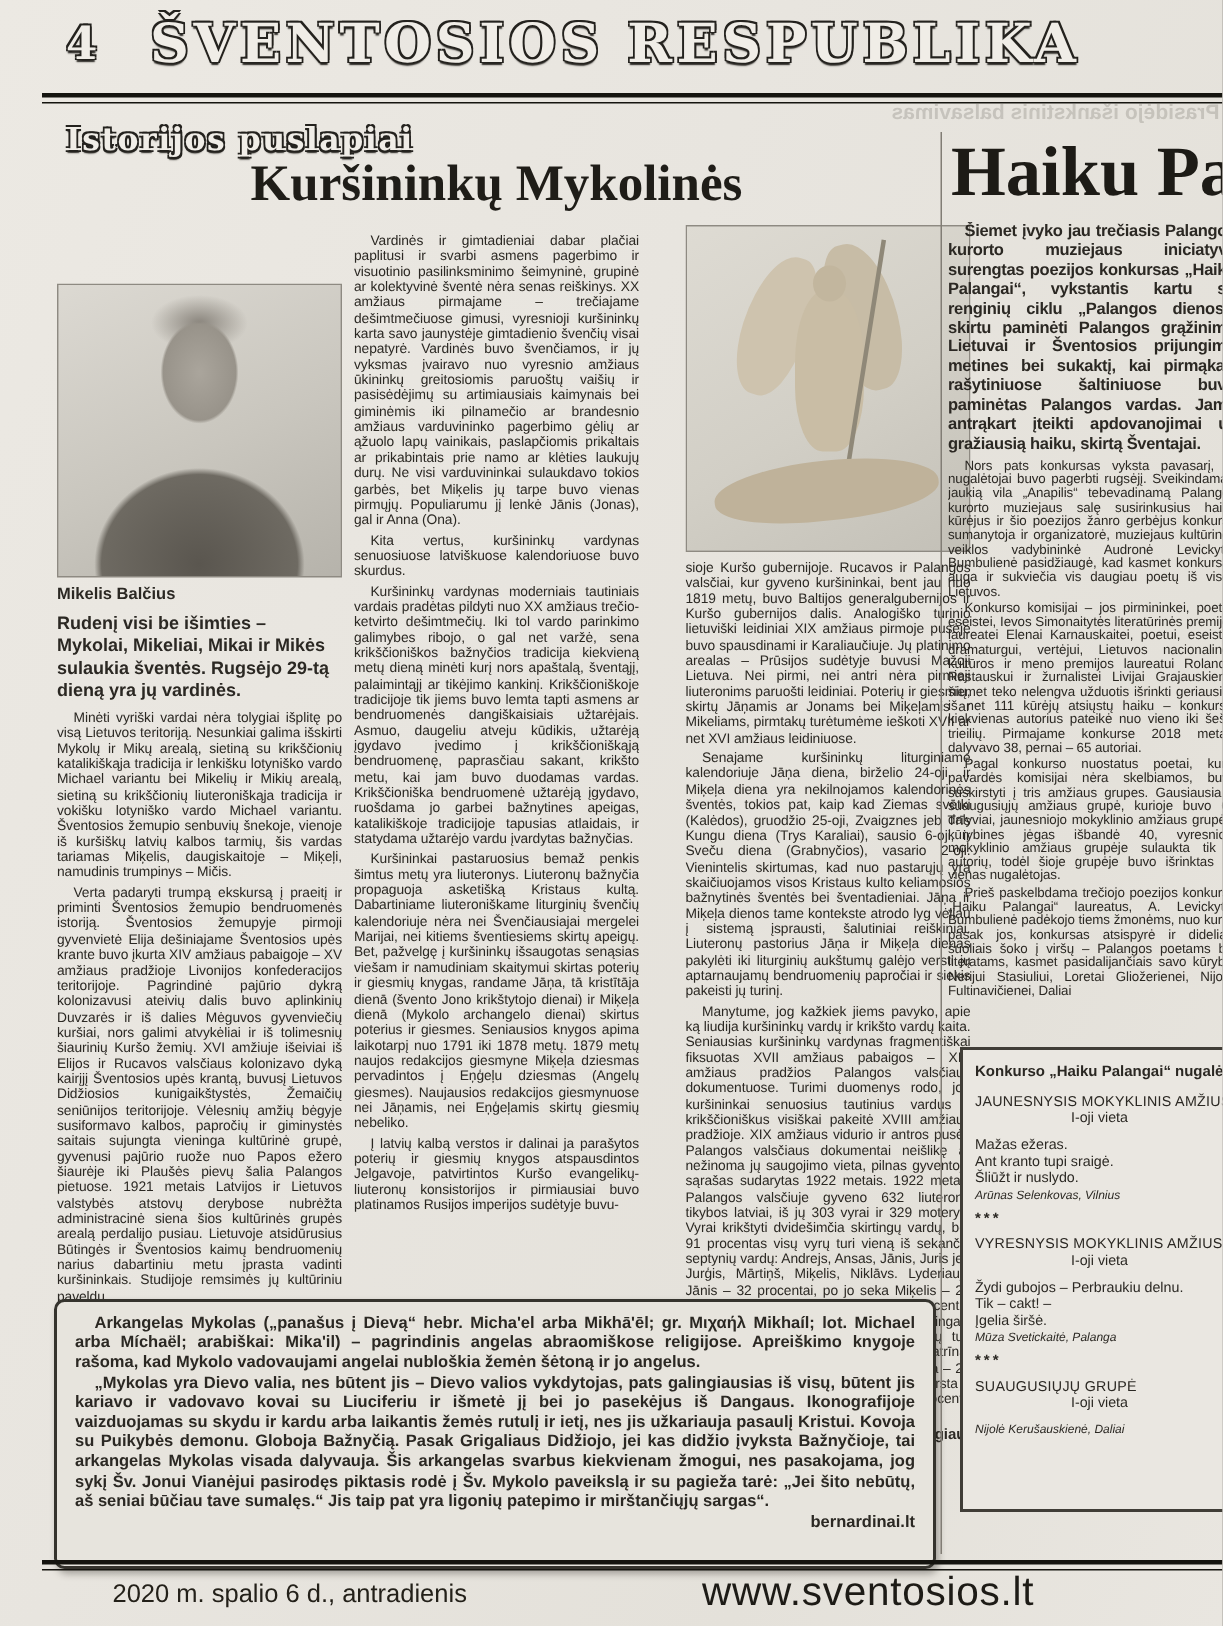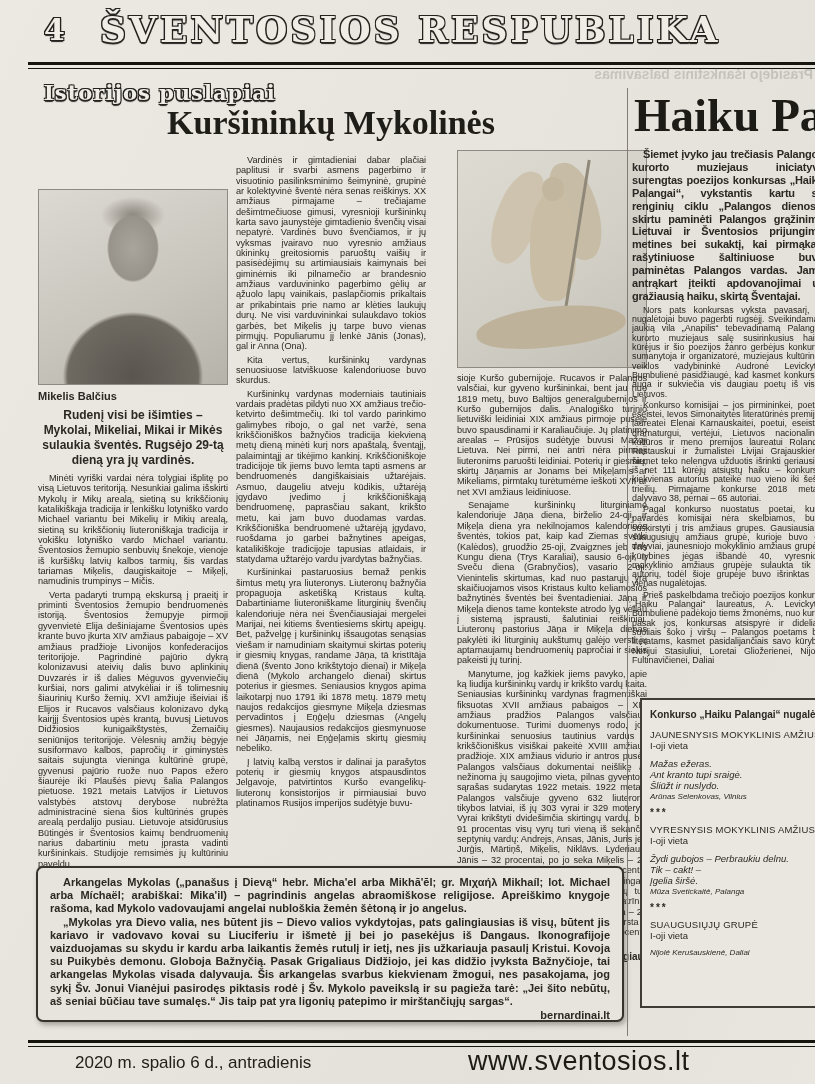--- a/index.html
+++ b/index.html
@@ -33,41 +33,41 @@
       linear-gradient(155deg,#dcd9d2 0%,#c9c6be 55%,#b6b3ab 100%);}
   .photo-sculpture{height:218px;background:linear-gradient(150deg,#dedbd3 0%,#d2cfc6 55%,#c3c0b7 100%);}
   .shape{position:absolute;}
   .wing-l{left:38px;top:18px;width:42px;height:96px;background:#cec3ae;border-radius:60% 40% 50% 50%;transform:rotate(18deg);}
   .wing-r{left:96px;top:10px;width:44px;height:100px;background:#c7bca6;border-radius:40% 60% 50% 50%;transform:rotate(-14deg);}
   .angel-body{left:72px;top:42px;width:46px;height:108px;background:#c9bda5;border-radius:45% 45% 40% 40%;}
   .angel-head{left:84px;top:26px;width:22px;height:24px;background:#c2b69e;border-radius:50%;}
   .staff{left:118px;top:8px;width:3px;height:150px;background:#8f8878;transform:rotate(9deg);}
   .fallen{left:18px;top:156px;width:150px;height:40px;background:#bfb29a;border-radius:50% 50% 45% 45%;transform:rotate(-6deg);}
   .photo-caption{font-weight:bold;font-size:11px;margin:5px 0 6px 0;text-align:left;}
-  .lede{font-weight:bold;font-size:12px;line-height:15px;text-align:center;margin:0 0 5px 0;}
+  .lede{font-weight:bold;font-size:12px;line-height:15px;text-align:left;margin:0 0 5px 0;}
   .continued{font-weight:bold;font-size:10px;text-align:right;margin-top:2px;}
   
-  .quote-box{left:36px;top:866px;width:588px;height:156px;box-sizing:border-box;border:2px solid #35332d;border-radius:7px;
+  .quote-box{left:36px;top:866px;width:588px;height:180px;box-sizing:border-box;border:2px solid #35332d;border-radius:7px;
     background:#e7e4dd;box-shadow:2px 3px 5px rgba(40,38,32,.35);padding:8px 12px;overflow:hidden;text-align:justify;}
   .quote-box p{margin:0;font-weight:bold;font-size:11px;line-height:13.2px;text-indent:13px;}
   .quote-source{font-weight:bold;font-size:11px;text-align:right;margin-top:1px;}
   
   .haiku-title{left:634px;top:88px;font-family:"Liberation Serif","DejaVu Serif",serif;font-weight:bold;
     font-size:47px;color:#1d1b16;white-space:nowrap;}
   #col4{left:632px;top:148px;width:192px;height:552px;}
   #col4 .lede4{font-weight:bold;font-size:11px;line-height:12.9px;letter-spacing:-0.2px;text-indent:11px;text-align:justify;margin:0 0 3px 0;}
   #col4 p{font-size:8.9px;line-height:9.3px;margin:0 0 2px 0;}
   .vdivider{left:627px;top:88px;width:1px;height:948px;background:#817d75;}
   
   .winners-box{left:640px;top:698px;width:186px;height:310px;box-sizing:border-box;border:2px solid #403d37;
     background:#eae7e1;padding:9px 8px;overflow:hidden;}
   .winners-title{font-weight:bold;font-size:10px;white-space:nowrap;margin-bottom:9px;}
   .group-heading{font-size:9.5px;letter-spacing:.2px;white-space:nowrap;}
-  .group-place{font-size:9.5px;margin-bottom:7px;}
-  .poem{font-style:italic;font-size:9.5px;line-height:11px;white-space:pre-line;}
+  .group-place{font-size:9.5px;margin-bottom:7px;text-align:center;}
+  .poem{font-size:9.5px;line-height:11px;white-space:pre-line;}
   .poem-author{font-style:italic;font-size:8px;margin:1px 0 6px 0;}
   .group-sep{font-weight:bold;font-size:10px;margin:0 0 6px 0;letter-spacing:2px;}
   
   .footer-rule{left:28px;width:787px;top:1040px;height:3px;border-top:3px solid #15140f;border-bottom:1px solid #15140f;}
   .footer-date{left:75px;top:1053px;font-size:17px;color:#232019;}
   .footer-site{left:468px;top:1046px;font-size:27px;letter-spacing:.5px;color:#1d1b16;text-align:right;}
 </style>
 </head>
 <body>
 

